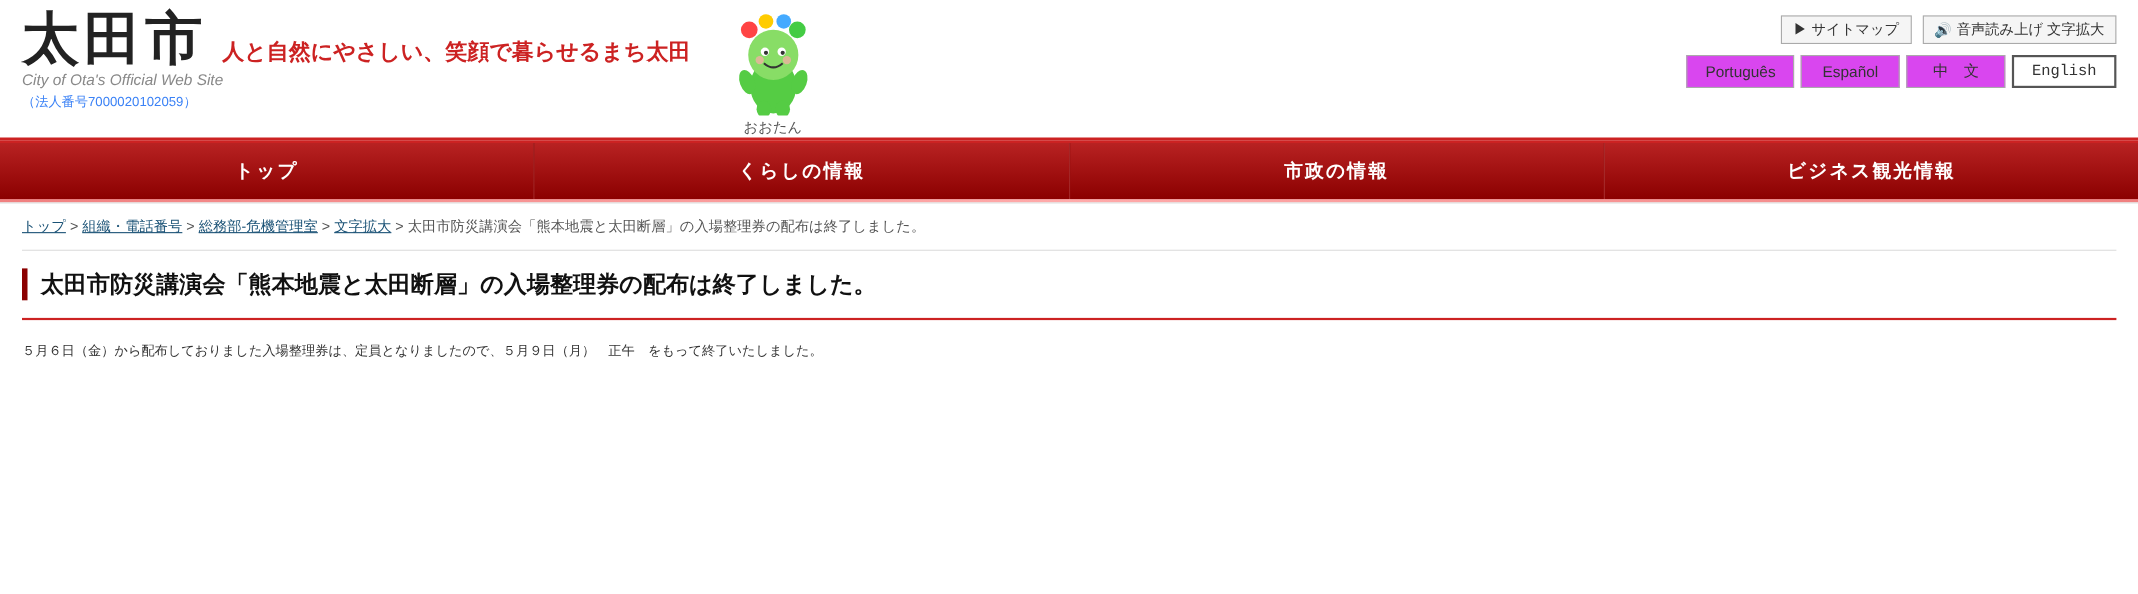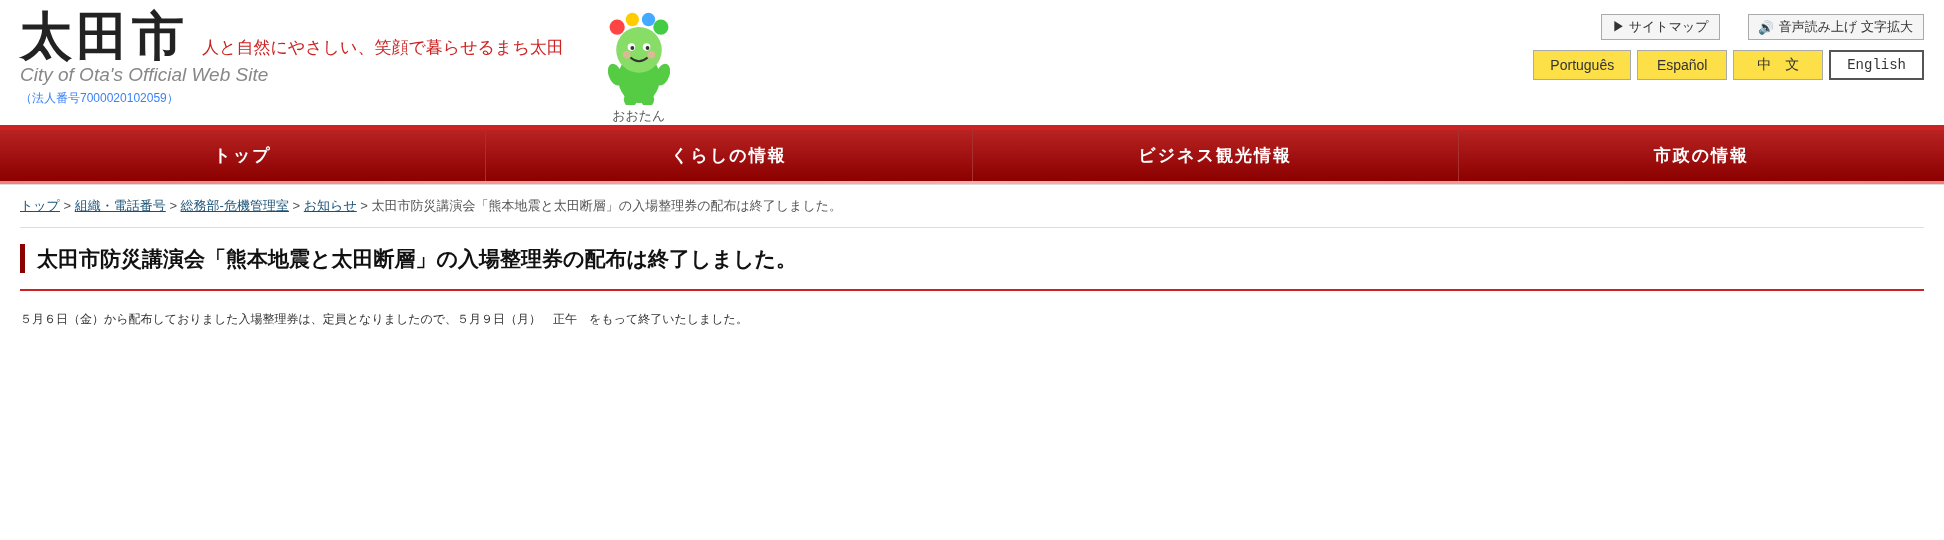--- a/index.html
+++ b/index.html
@@ -34,28 +34,28 @@
 
     .site-title-kanji {
       font-size: 52px;
       font-weight: 900;
       color: #222;
       letter-spacing: 4px;
       line-height: 1;
     }
 
     .site-tagline {
-      font-size: 17px;
+      font-size: 20px;
       color: #cc2222;
-      font-weight: normal;
+      font-weight: bold;
       margin-top: 22px;
     }
 
     .site-subtitle {
-      font-size: 19px;
+      font-size: 14px;
       color: #888;
       margin-top: 2px;
       font-style: italic;
     }
 
     .corp-number {
       font-size: 12px;
       color: #3b82f6;
       margin-top: 4px;
     }
@@ -86,21 +86,21 @@
       flex-direction: column;
       align-items: flex-end;
       margin-left: auto;
       gap: 8px;
       padding-top: 4px;
     }
 
     .top-right-top {
       display: flex;
       align-items: center;
-      gap: 28px;
+      gap: 10px;
       border-radius: 12px;
     }
 
     .sitemap-btn {
       display: flex;
       align-items: center;
       gap: 4px;
       font-size: 13px;
       color: #333;
       border: 1px solid #aaa;
@@ -126,21 +126,21 @@
       gap: 6px;
       margin-top: 2px;
     }
 
     .lang-btn {
       border: 1px solid #aaa;
       padding: 5px 16px;
       font-size: 14px;
       color: #333;
       cursor: pointer;
-      background: #fde047;
+      background: #d946ef;
       min-width: 90px;
       text-align: center;
     }
 
     .lang-btn.active {
       background: #fff;
       border: 2px solid #555;
       font-family: Liberation Mono, monospace;
     }
 
@@ -295,33 +295,33 @@
       <button class="lang-btn">Español</button>
       <button class="lang-btn">中　文</button>
       <button class="lang-btn active">English</button>
     </div>
   </div>
 </div>
 
 <div class="nav-bar">
   <div class="nav-item">トップ</div>
   <div class="nav-item">くらしの情報</div>
+  <div class="nav-item">市政の情報</div>
   <div class="nav-item">ビジネス観光情報</div>
-  <div class="nav-item">市政の情報</div>
 </div>
 <div class="nav-bottom-line"></div>
 
 <div class="breadcrumb">
   <a>トップ</a>
   <span> &gt; </span>
   <a>組織・電話番号</a>
   <span> &gt; </span>
   <a>総務部-危機管理室</a>
   <span> &gt; </span>
-  <a>お知らせ</a>
+  <a>文字拡大</a>
   <span> &gt; </span>
   <span>太田市防災講演会「熊本地震と太田断層」の入場整理券の配布は終了しました。</span>
 </div>
 
 <div class="content-divider"></div>
 
 <div class="page-title-section">
   <div class="page-title-bar"></div>
   <div class="page-title-text">太田市防災講演会「熊本地震と太田断層」の入場整理券の配布は終了しました。</div>
 </div>

